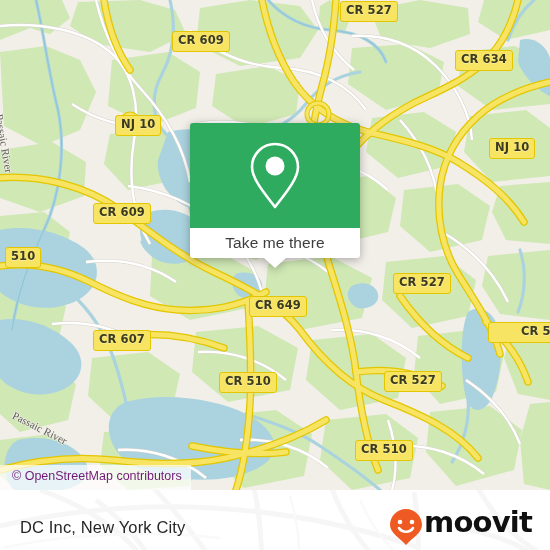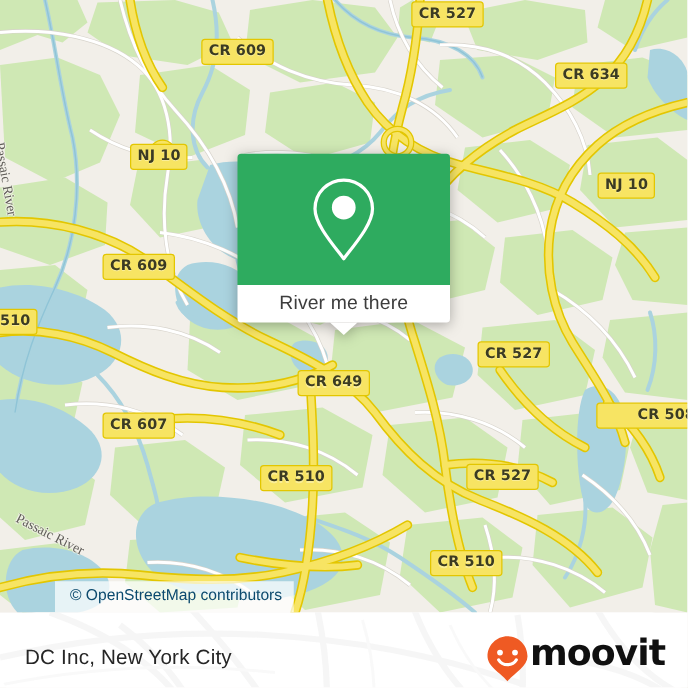--- a/index.html
+++ b/index.html
@@ -42,20 +42,21 @@
     color: #3b3b22;
     font-family: "DejaVu Sans", sans-serif;
     font-size: 11.5px;
     font-weight: bold;
     line-height: 1;
     padding: 3px 5px 4px 5px;
     white-space: nowrap;
     letter-spacing: .1px;
     box-sizing: border-box;
     text-shadow: 0 1px 0 rgba(255,255,255,.35);
+    margin-left: 11px;
   }
 
   
   .river-label {
     position: absolute;
     color: #5e5b57;
     font-family: "Liberation Serif", serif;
     font-size: 11px;
     white-space: nowrap;
     text-shadow:
@@ -104,26 +105,25 @@
     border-right: 11px solid transparent;
     border-top: 10px solid #ffffff;
   }
 
   
   #osm-attrib {
     position: absolute;
     left: 0;
     bottom: 0;
     background: rgba(255,255,255,.72);
-    color: #0c4a6e;
+    color: #701a75;
     font-size: 12.5px;
     padding: 5px 9px 6px 12px;
     line-height: 1.1;
     white-space: nowrap;
-    margin-left: 44px;
   }
 
   
   #bottom-bar {
     position: absolute;
     left: 0;
     top: 490px;
     width: 550px;
     height: 73px;
     background: #ffffff;
@@ -395,21 +395,21 @@
 
     <div id="popup">
       <div id="popup-head">
         <svg width="58" height="72" viewBox="0 0 58 72">
           <path d="M29 4 C16.3 4 6 14.3 6 27 C6 39 19 54 29 67
                    C39 54 52 39 52 27 C52 14.3 41.7 4 29 4 Z" fill="none" stroke="#ffffff" stroke-width="2.6" stroke-linejoin="round"></path>
           <circle cx="29" cy="26" r="9.5" fill="#ffffff"></circle>
         </svg>
       </div>
       <div id="popup-body">
-        <span id="popup-cta">River me there</span>
+        <span id="popup-cta">Take me there</span>
         <div id="popup-tail"></div>
       </div>
     </div>
 
     <div id="osm-attrib">© OpenStreetMap contributors</div>
   </div>
 
   <div id="bottom-bar">
     <svg id="bottom-watermark" width="550" height="120" viewBox="0 0 550 120">
       <g fill="none" stroke="#e8e8e8" stroke-width="5">

